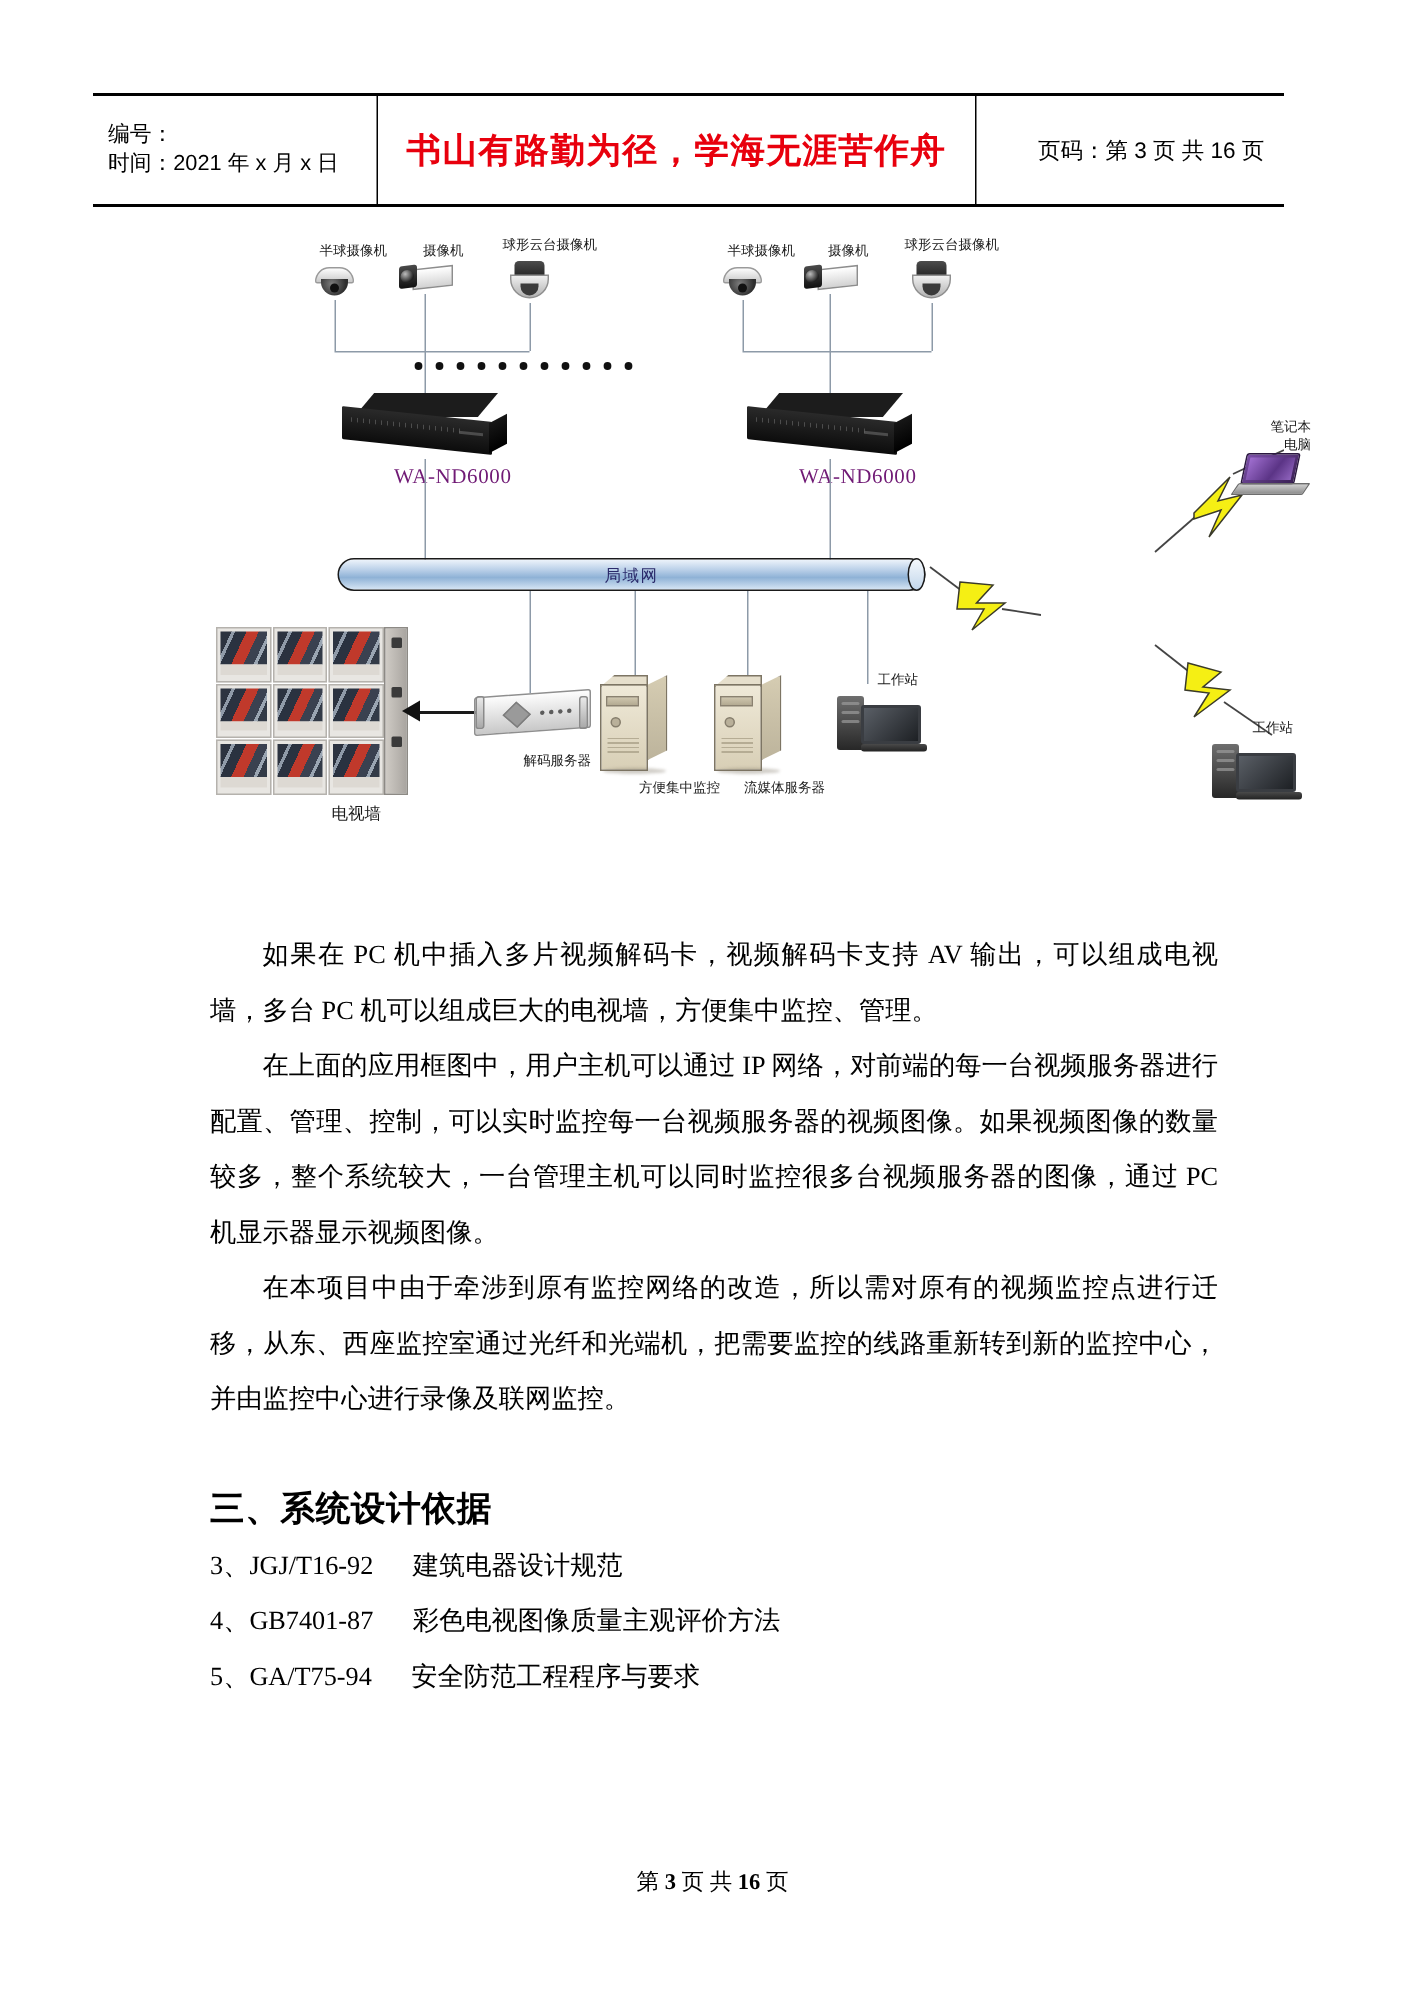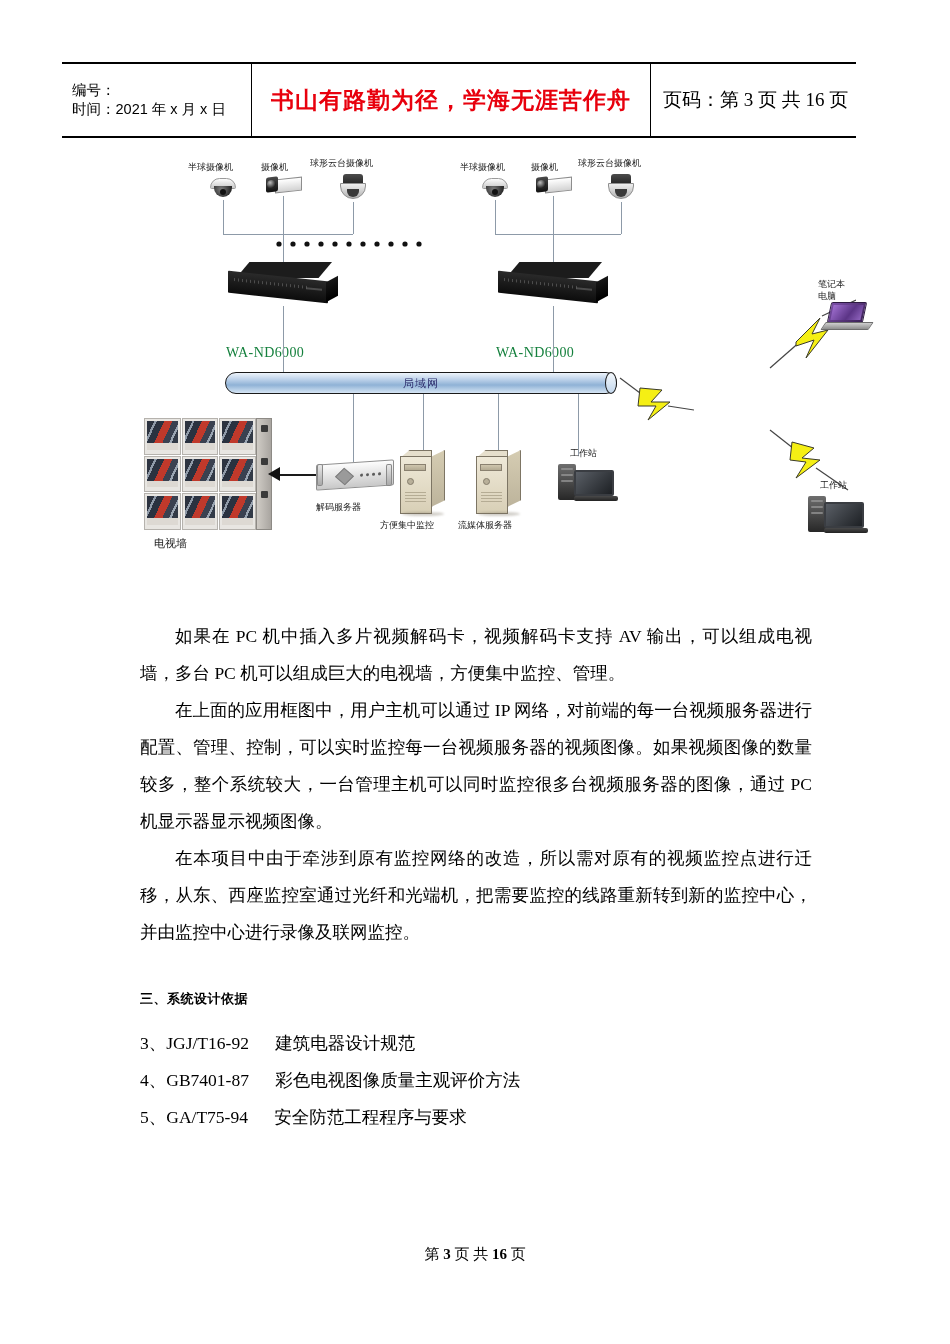--- a/index.html
+++ b/index.html
@@ -26,33 +26,33 @@
   .hdr-cell.c3{width:205px;padding-left:12px;}
   .hdr-line{
     font-family:"Liberation Sans","DejaVu Sans",sans-serif;
     font-size:14.5px;line-height:19px;white-space:nowrap;
   }
   .motto{
     color:#e8000d;font-weight:bold;font-size:23px;letter-spacing:1px;
     font-family:"Liberation Serif","DejaVu Serif",serif;white-space:nowrap;
   }
   .pageno{
-    font-family:Liberation Serif, serif;
-    font-size:19px;white-space:nowrap;
+    font-family:Liberation Sans, sans-serif;
+    font-size:15px;white-space:nowrap;margin-left:29px;
   }
 
   
   .diagram{position:absolute;left:78px;top:150px;width:800px;height:450px;}
   .lbl{
     position:absolute;font-family:"Liberation Serif","DejaVu Serif",serif;
-    font-size:9px;color:#1a1a1a;white-space:nowrap;text-align:left;
+    font-size:9px;color:#1a1a1a;white-space:nowrap;text-align:right;
     line-height:11px;
   }
   .lbl.big{font-size:11px;}
-  .lbl.blue{color:#15803d;font-size:14px;letter-spacing:.4px;font-family:"Liberation Serif","DejaVu Serif",serif;margin-top:34px;}
+  .lbl.blue{color:#701a75;font-size:14px;letter-spacing:.4px;font-family:"Liberation Serif","DejaVu Serif",serif;}
 
   .wire{position:absolute;background:#8d9aa8;}
   .wire.v{width:1px;}
   .wire.h{height:1px;}
 
   
   .cam-dome{position:absolute;width:26px;height:20px;}
   .cam-dome .cap{
     position:absolute;left:0;top:0;width:26px;height:11px;
     background:linear-gradient(#fdfdfd,#c9c9c9);
@@ -266,21 +266,21 @@
   
   .body-text{
     position:absolute;left:140px;top:618px;width:672px;
     font-size:17.5px;line-height:37px;text-align:justify;
     font-family:"Liberation Serif","DejaVu Serif",serif;
   }
   .body-text p{margin:0;text-indent:2em;}
 
   .sec-head{
     position:absolute;left:140px;top:990px;
-    font-size:13px;font-weight:bold;letter-spacing:.5px;
+    font-size:23px;font-weight:bold;letter-spacing:.5px;
     font-family:"Liberation Sans","DejaVu Sans",sans-serif;
   }
   .std-list{
     position:absolute;left:140px;top:1025px;width:672px;
     font-size:17.5px;line-height:37px;
   }
   .std-list .row{white-space:nowrap;}
   .std-list .code{display:inline-block;}
   .std-list .name{display:inline-block;}
 

